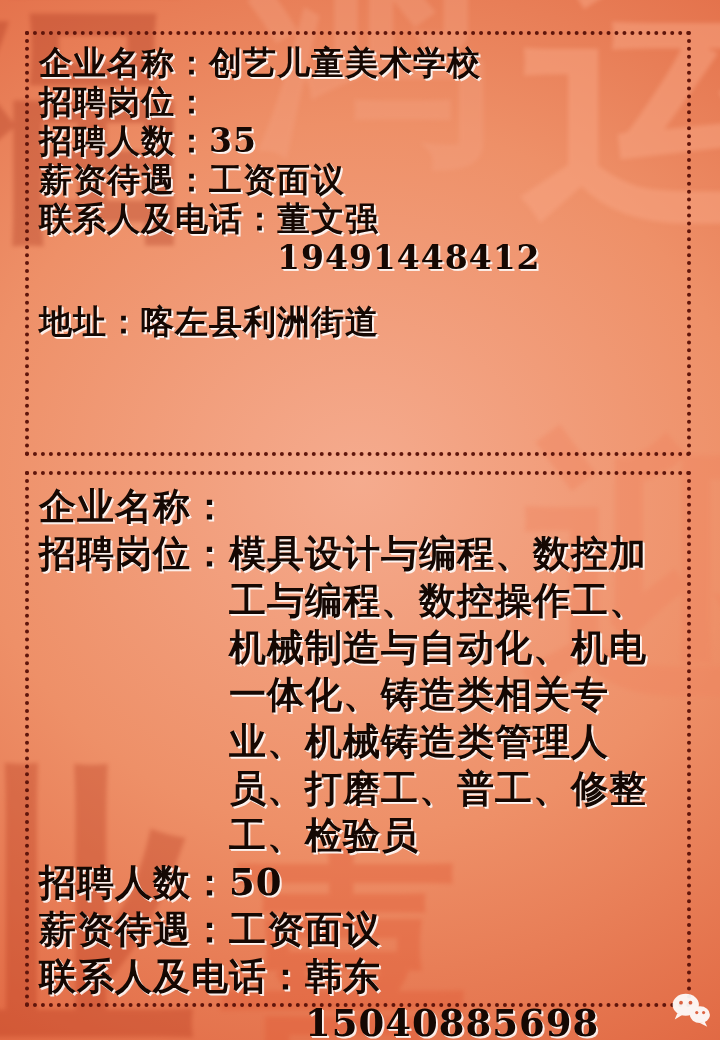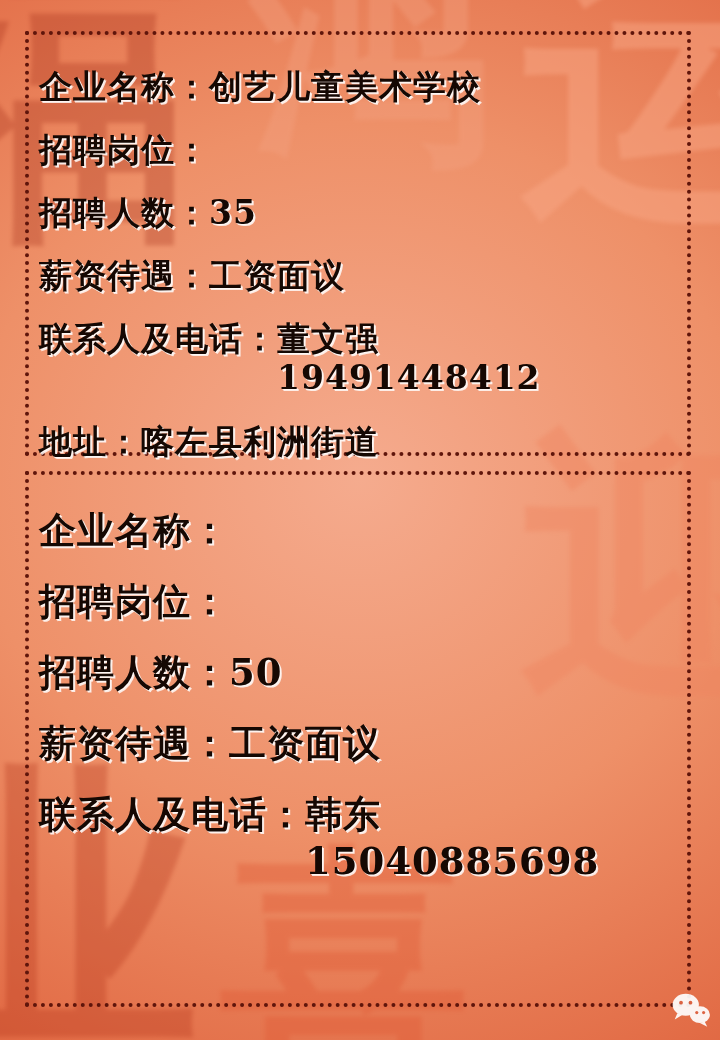--- a/index.html
+++ b/index.html
@@ -26,21 +26,21 @@
 
   .listing{
     position:absolute;left:25px;width:666px;box-sizing:border-box;
     border:4px dotted #5f150b;
     padding:8px 12px 4px 10px;
     color:#150803;font-weight:700;z-index:2;
     text-shadow:2px 2px 0 rgba(255,255,255,.8), 1px 1px 0 rgba(255,255,255,.6);
   }
   .listing-1{top:31px;height:425px;font-size:33px;line-height:39px;letter-spacing:1px;}
   .listing-2{top:471px;height:536px;font-size:37px;line-height:47px;letter-spacing:1px;}
-  .row{display:flex;align-items:flex-start;margin-top:24px;}
+  .row{display:flex;align-items:flex-start;}
   .lbl{white-space:nowrap;}
   .val{flex:0 1 auto;}
   .listing-1 .row-positions .val{max-width:428px;}
   .listing-2 .row-positions .val{max-width:452px;}
   .listing-1 .row-address{margin-top:25px;}
 
   .watermark{
     position:absolute;right:8px;bottom:12px;z-index:3;
     display:flex;align-items:center;gap:6px;opacity:.92;
   }
@@ -88,20 +88,21 @@
       <span class="val">喀左县利洲街道</span>
     </div>
   </div>
 
   <div class="listing listing-2">
     <div class="row row-company">
       <span class="lbl">企业名称：</span>
     </div>
     <div class="row row-positions">
       <span class="lbl">招聘岗位：</span>
+      <span class="val">模具设计与编程、数控加工与编程、数控操作工、机械制造与自动化、机电一体化、铸造类相关专业、机械铸造类管理人员、打磨工、普工、修整工、检验员</span>
     </div>
     <div class="row row-headcount">
       <span class="lbl">招聘人数：</span>
       <span class="val">50</span>
     </div>
     <div class="row row-salary">
       <span class="lbl">薪资待遇：</span>
       <span class="val">工资面议</span>
     </div>
     <div class="row row-contact">

